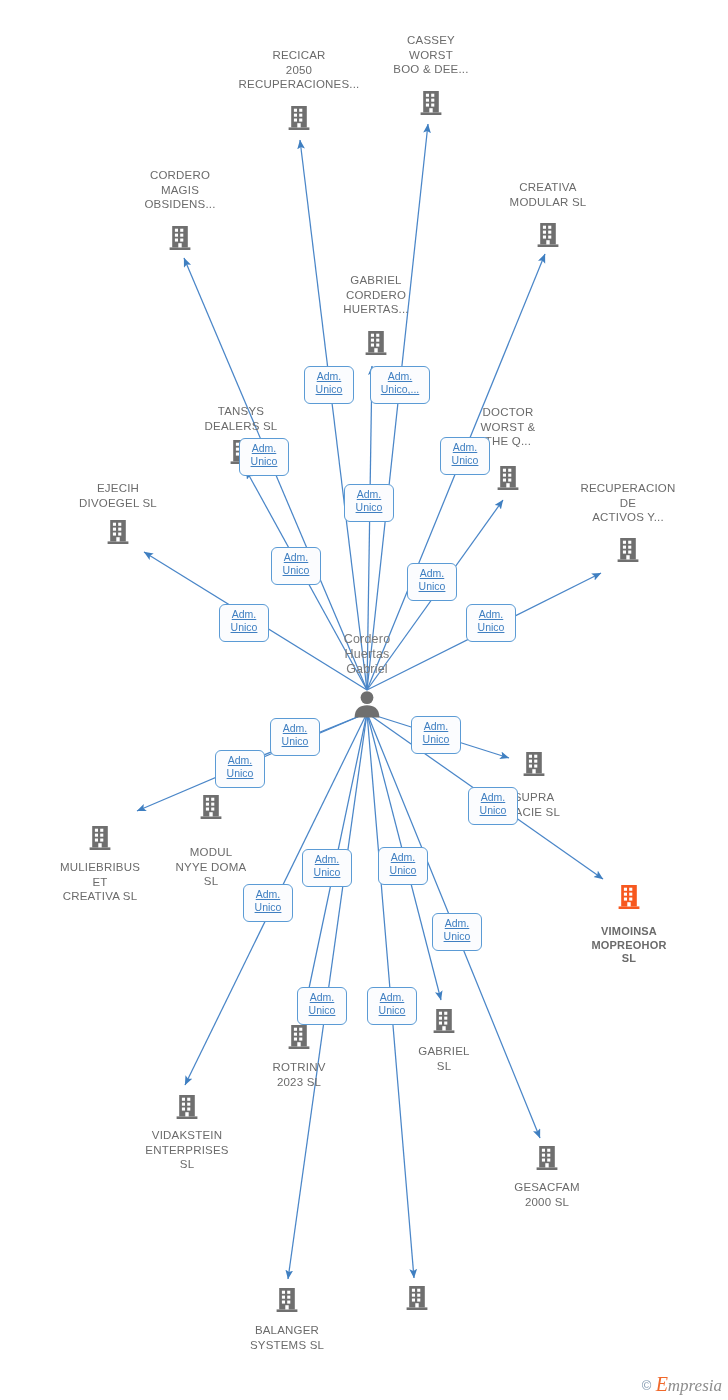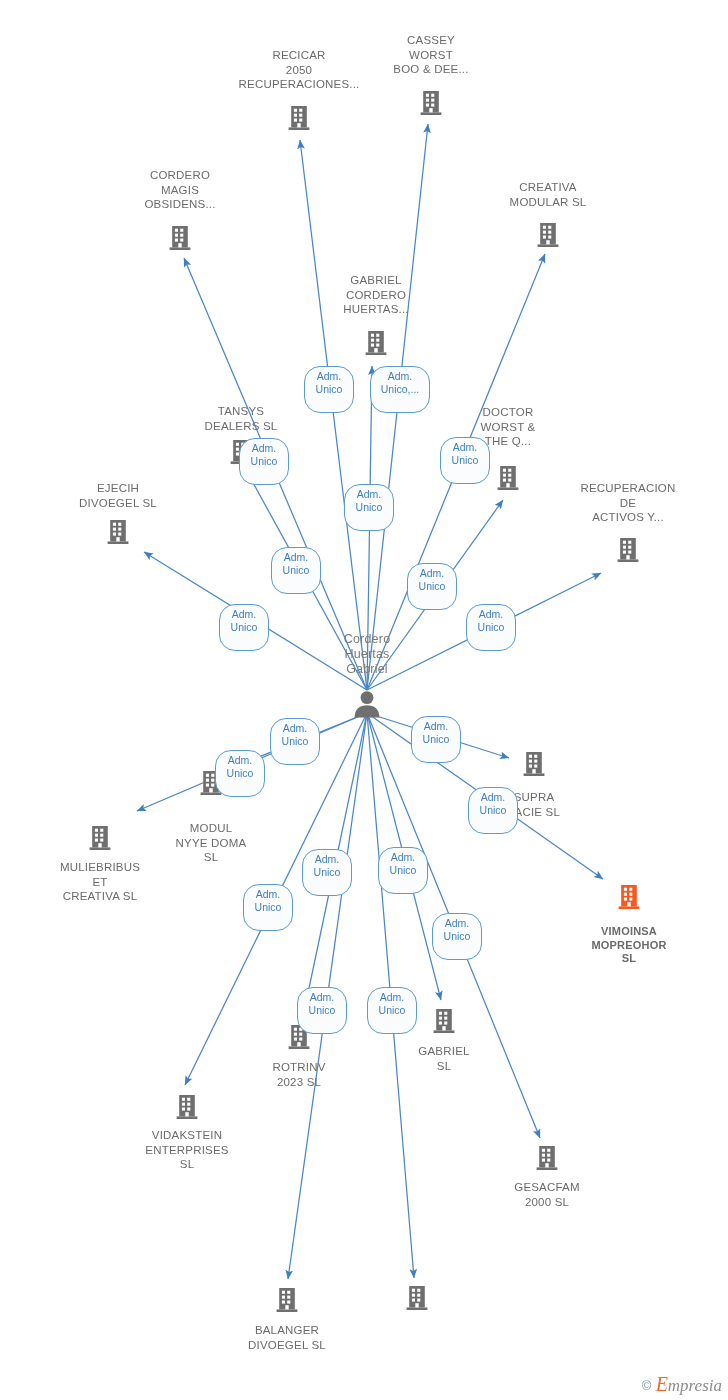--- a/index.html
+++ b/index.html
@@ -53,31 +53,32 @@
   .node.highlight .cap {
     color: #6b6b6b;
     font-weight: bold;
     font-size: 11px;
     line-height: 13.5px;
   }
   .elabel {
     position: absolute;
     box-sizing: border-box;
     border: 1px solid #5b9bd5;
-    border-radius: 16px;
+    border-radius: 6px;
     background: #fbfcfe;
     color: #3f7fc1;
     font-size: 10.5px;
     line-height: 13px;
     text-align: center;
-    padding: 3px 4px 16px 4px;
+    padding: 3px 4px 7px 4px;
     white-space: pre-line;
     width: 50px;
     margin-left: -25px;
     margin-top: -17px;
+    text-decoration: underline;
   }
   .elabel.wide { width: 60px; margin-left: -30px; }
   #watermark {
     position: absolute;
     right: 6px;
     bottom: 4px;
     font-size: 15px;
     color: #8d8d8d;
     white-space: nowrap;
   }
@@ -282,21 +283,21 @@
             <rect x="12.2" y="3.7" width="3.1" height="3.1" fill="#ffffff"></rect>
             <rect x="6.9" y="8.6" width="3.1" height="3.1" fill="#ffffff"></rect>
             <rect x="12.2" y="8.6" width="3.1" height="3.1" fill="#ffffff"></rect>
             <rect x="6.9" y="13.5" width="3.1" height="3.1" fill="#ffffff"></rect>
             <rect x="12.2" y="13.5" width="3.1" height="3.1" fill="#ffffff"></rect>
             <rect x="10.3" y="18.2" width="3.4" height="4.2" fill="#ffffff"></rect>
           </svg></span>
         <span class="cap" style="margin-top: 13px;">SUPRA
 FACIE  SL</span>
       </div>
-      <div class="node below" style="left: 211px; top: 770px;">
+      <div class="node below" style="left: 211px; top: 794px;">
         <span class="glyph"><svg width="24" height="26" viewBox="0 0 24 26" xmlns="http://www.w3.org/2000/svg">
             <rect x="4.2" y="1" width="15.6" height="21.4" fill="#6f6f6f"></rect>
             <rect x="1.6" y="22.4" width="20.8" height="2.6" fill="#6f6f6f"></rect>
             <rect x="6.9" y="3.7" width="3.1" height="3.1" fill="#ffffff"></rect>
             <rect x="12.2" y="3.7" width="3.1" height="3.1" fill="#ffffff"></rect>
             <rect x="6.9" y="8.6" width="3.1" height="3.1" fill="#ffffff"></rect>
             <rect x="12.2" y="8.6" width="3.1" height="3.1" fill="#ffffff"></rect>
             <rect x="6.9" y="13.5" width="3.1" height="3.1" fill="#ffffff"></rect>
             <rect x="12.2" y="13.5" width="3.1" height="3.1" fill="#ffffff"></rect>
             <rect x="10.3" y="18.2" width="3.4" height="4.2" fill="#ffffff"></rect>
@@ -404,21 +405,21 @@
             <rect x="1.6" y="22.4" width="20.8" height="2.6" fill="#6f6f6f"></rect>
             <rect x="6.9" y="3.7" width="3.1" height="3.1" fill="#ffffff"></rect>
             <rect x="12.2" y="3.7" width="3.1" height="3.1" fill="#ffffff"></rect>
             <rect x="6.9" y="8.6" width="3.1" height="3.1" fill="#ffffff"></rect>
             <rect x="12.2" y="8.6" width="3.1" height="3.1" fill="#ffffff"></rect>
             <rect x="6.9" y="13.5" width="3.1" height="3.1" fill="#ffffff"></rect>
             <rect x="12.2" y="13.5" width="3.1" height="3.1" fill="#ffffff"></rect>
             <rect x="10.3" y="18.2" width="3.4" height="4.2" fill="#ffffff"></rect>
           </svg></span>
         <span class="cap" style="margin-top: 10px;">BALANGER
-DIVOEGEL  SL</span>
+SYSTEMS  SL</span>
       </div>
       <div class="node below" style="left: 417px; top: 1285px;">
         <span class="glyph"><svg width="24" height="26" viewBox="0 0 24 26" xmlns="http://www.w3.org/2000/svg">
             <rect x="4.2" y="1" width="15.6" height="21.4" fill="#6f6f6f"></rect>
             <rect x="1.6" y="22.4" width="20.8" height="2.6" fill="#6f6f6f"></rect>
             <rect x="6.9" y="3.7" width="3.1" height="3.1" fill="#ffffff"></rect>
             <rect x="12.2" y="3.7" width="3.1" height="3.1" fill="#ffffff"></rect>
             <rect x="6.9" y="8.6" width="3.1" height="3.1" fill="#ffffff"></rect>
             <rect x="12.2" y="8.6" width="3.1" height="3.1" fill="#ffffff"></rect>
             <rect x="6.9" y="13.5" width="3.1" height="3.1" fill="#ffffff"></rect>

